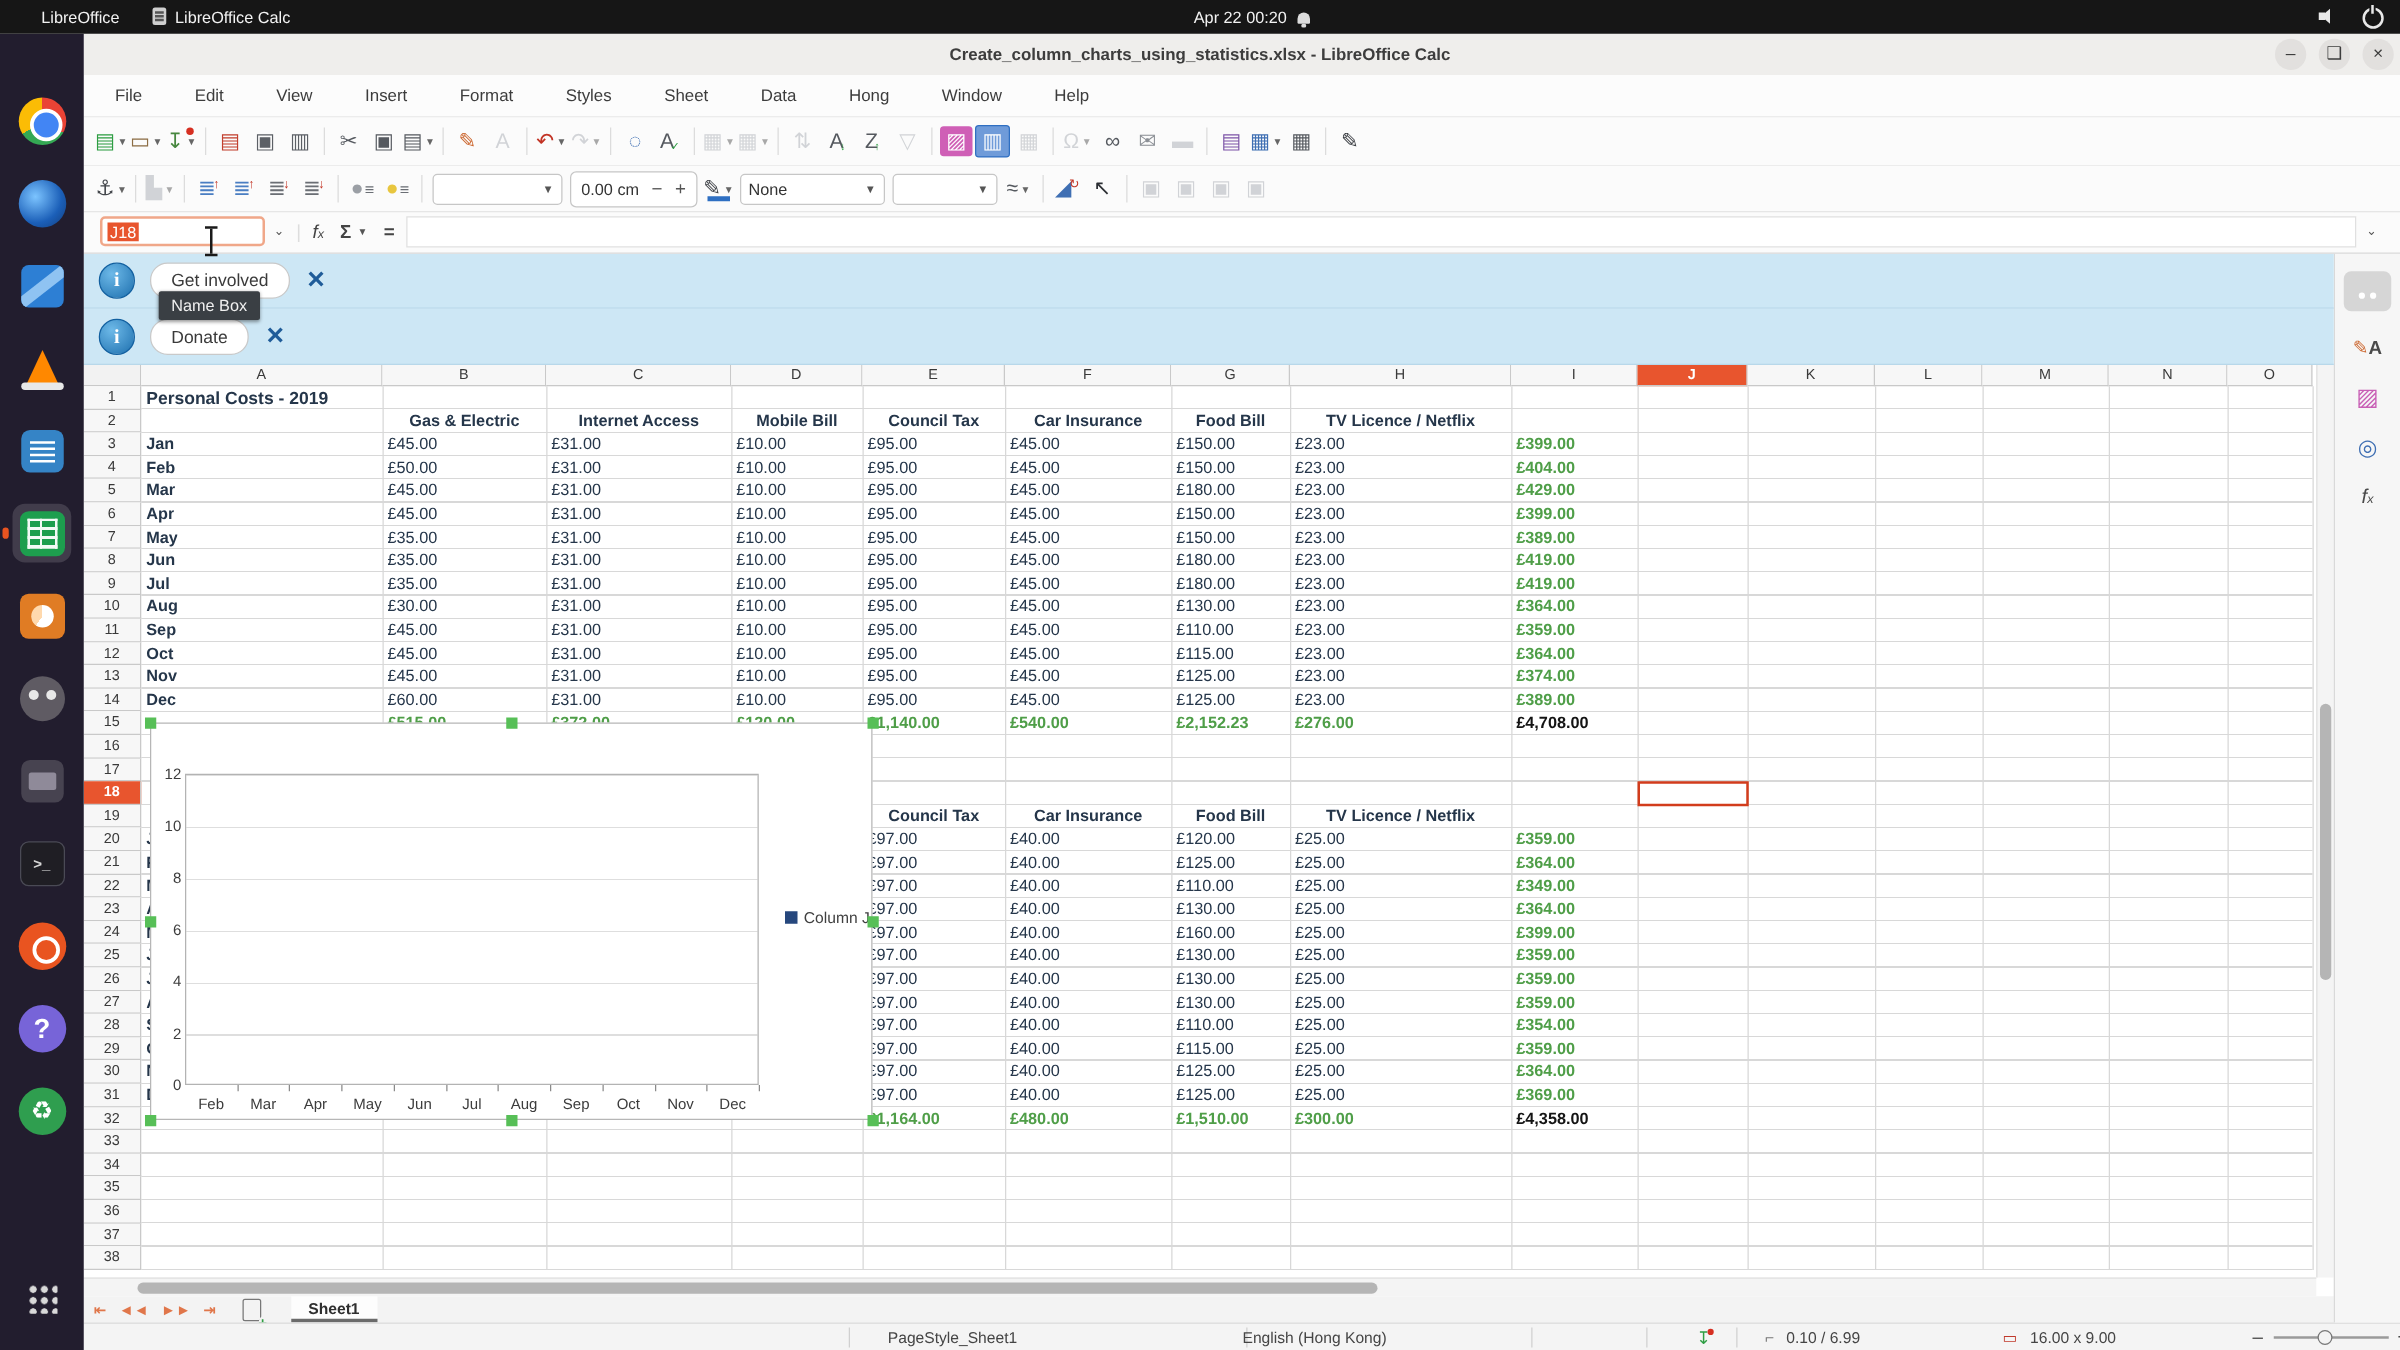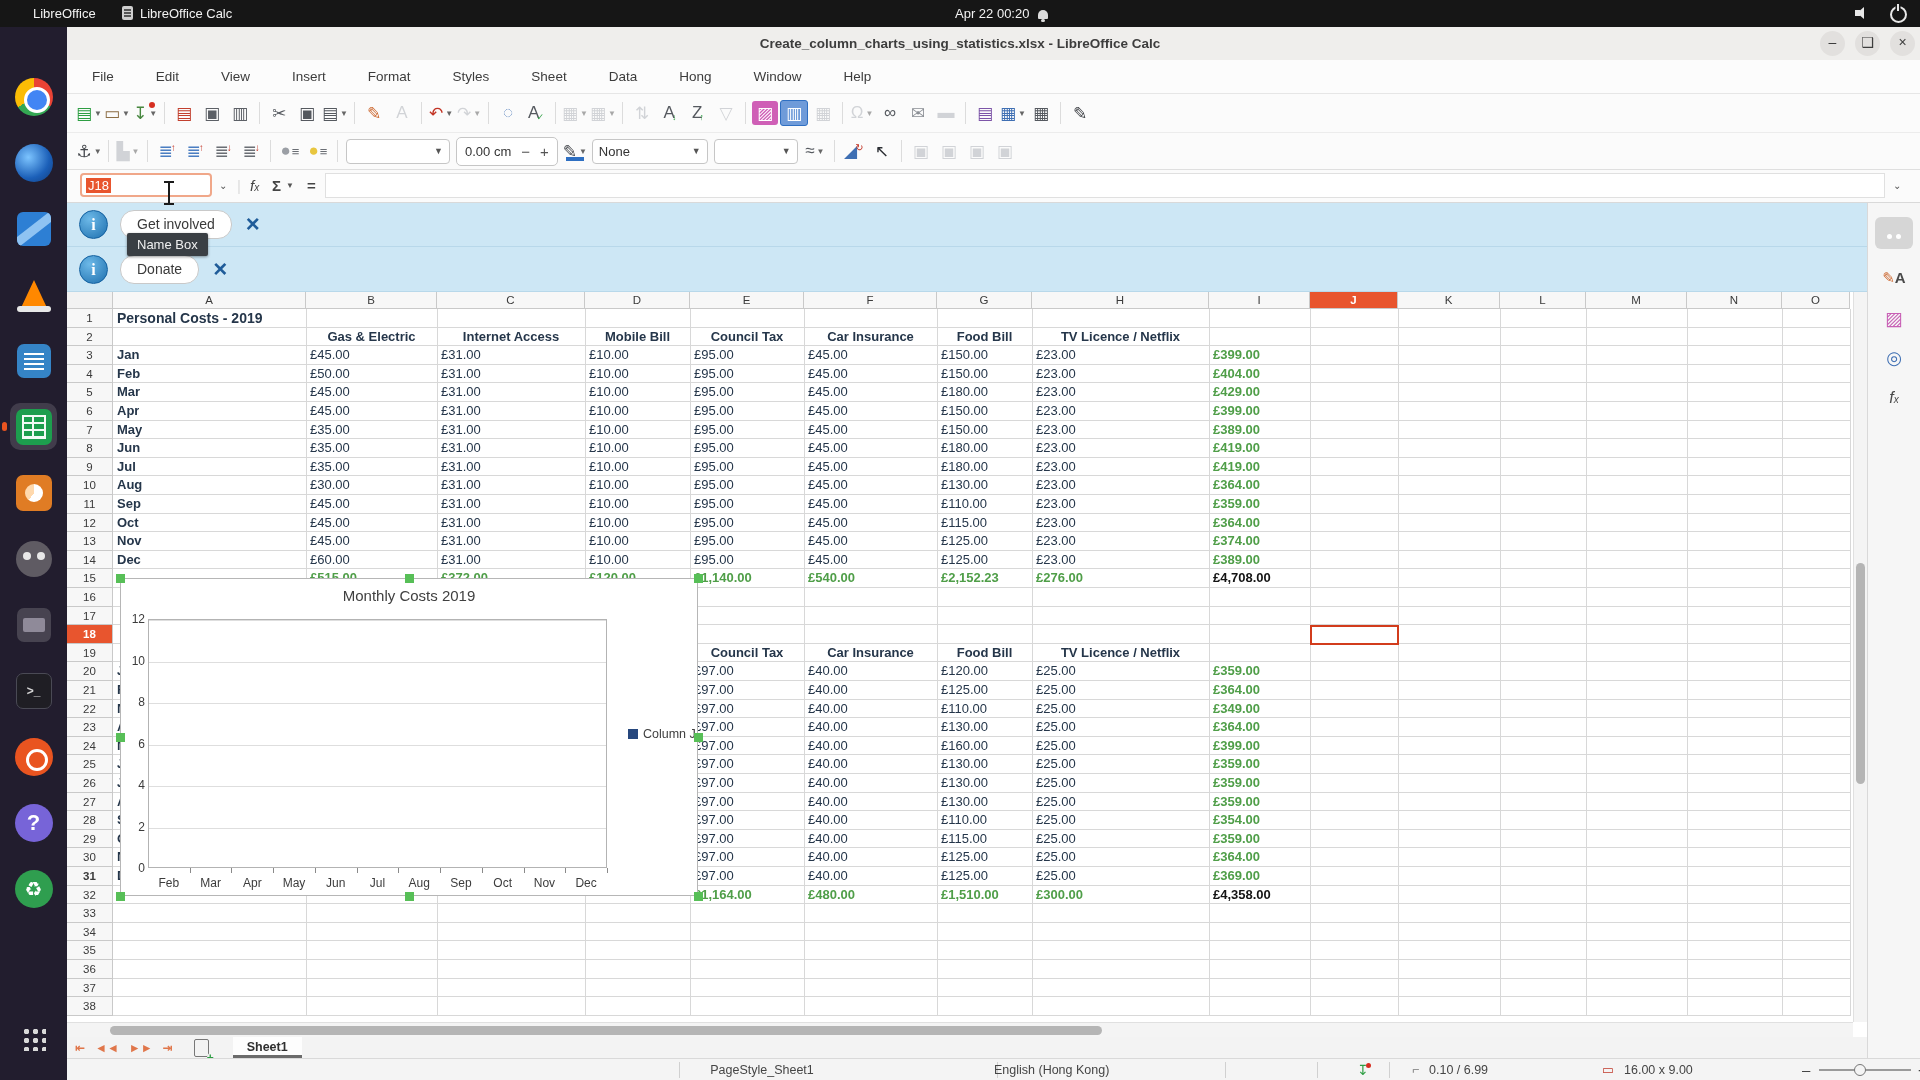--- a/index.html
+++ b/index.html
@@ -487,21 +487,21 @@
     <div class="rowhead" style="left: 0px; top: 389px; width: 46px; height: 18.6px; line-height: 18.6px;">21</div>
     <div class="rowhead" style="left: 0px; top: 407.6px; width: 46px; height: 18.6px; line-height: 18.6px;">22</div>
     <div class="rowhead" style="left: 0px; top: 426.2px; width: 46px; height: 18.6px; line-height: 18.6px;">23</div>
     <div class="rowhead" style="left: 0px; top: 444.8px; width: 46px; height: 18.6px; line-height: 18.6px;">24</div>
     <div class="rowhead" style="left: 0px; top: 463.4px; width: 46px; height: 18.6px; line-height: 18.6px;">25</div>
     <div class="rowhead" style="left: 0px; top: 482px; width: 46px; height: 18.6px; line-height: 18.6px;">26</div>
     <div class="rowhead" style="left: 0px; top: 500.6px; width: 46px; height: 18.6px; line-height: 18.6px;">27</div>
     <div class="rowhead" style="left: 0px; top: 519.2px; width: 46px; height: 18.6px; line-height: 18.6px;">28</div>
     <div class="rowhead" style="left: 0px; top: 537.8px; width: 46px; height: 18.6px; line-height: 18.6px;">29</div>
     <div class="rowhead" style="left: 0px; top: 556.4px; width: 46px; height: 18.6px; line-height: 18.6px;">30</div>
-    <div class="rowhead" style="left: 0px; top: 575px; width: 46px; height: 18.6px; line-height: 18.6px; font-weight: bold;">31</div>
+    <div class="rowhead" style="left: 0px; top: 575px; width: 46px; height: 18.6px; line-height: 18.6px;">31</div>
     <div class="rowhead" style="left: 0px; top: 593.6px; width: 46px; height: 18.6px; line-height: 18.6px;">32</div>
     <div class="rowhead" style="left: 0px; top: 612.2px; width: 46px; height: 18.6px; line-height: 18.6px;">33</div>
     <div class="rowhead" style="left: 0px; top: 630.8px; width: 46px; height: 18.6px; line-height: 18.6px;">34</div>
     <div class="rowhead" style="left: 0px; top: 649.4px; width: 46px; height: 18.6px; line-height: 18.6px;">35</div>
     <div class="rowhead" style="left: 0px; top: 668px; width: 46px; height: 18.6px; line-height: 18.6px;">36</div>
     <div class="rowhead" style="left: 0px; top: 686.6px; width: 46px; height: 18.6px; line-height: 18.6px;">37</div>
     <div class="rowhead" style="left: 0px; top: 705.2px; width: 46px; height: 18.6px; line-height: 18.6px;">38</div>
     <div id="gridbody" style="position: absolute; left: 46px; top: 17px; width: 1737px; height: 706.8px;"></div>
     <div class="vline" style="left: 239px; height: 706.8px;"></div>
     <div class="vline" style="left: 370px; height: 706.8px;"></div>
@@ -717,21 +717,20 @@
     <div class="cell " style="left: 741px; max-width: 193px; top: 575px; height: 18.6px; line-height: 18.6px;">£40.00</div>
     <div class="cell " style="left: 874px; max-width: 155px; top: 575px; height: 18.6px; line-height: 18.6px;">£125.00</div>
     <div class="cell " style="left: 969px; max-width: 237px; top: 575px; height: 18.6px; line-height: 18.6px;">£25.00</div>
     <div class="cell green" style="left: 1146px; max-width: 161px; top: 575px; height: 18.6px; line-height: 18.6px;">£369.00</div>
     <div class="cell green" style="left: 627px; max-width: 174px; top: 593.6px; height: 18.6px; line-height: 18.6px;">£1,164.00</div>
     <div class="cell green" style="left: 741px; max-width: 193px; top: 593.6px; height: 18.6px; line-height: 18.6px;">£480.00</div>
     <div class="cell green" style="left: 874px; max-width: 155px; top: 593.6px; height: 18.6px; line-height: 18.6px;">£1,510.00</div>
     <div class="cell green" style="left: 969px; max-width: 237px; top: 593.6px; height: 18.6px; line-height: 18.6px;">£300.00</div>
     <div class="cell total" style="left: 1146px; max-width: 161px; top: 593.6px; height: 18.6px; line-height: 18.6px;">£4,358.00</div>
     <div id="chart" style="position: absolute; left: 53px; top: 286px; width: 578px; height: 318px;">
-      <div style="position: absolute; top: 8px; width: 100%; text-align: center; font-size: 15px; color: rgb(64, 64, 64);">Monthly Costs 2019</div>
       <div id="plot" style="position: absolute; left: 27px; top: 40px; width: 459px; height: 249px;"></div>
       <div class="ylab" style="left: 0px; top: 33px;">12</div>
       <div class="ylab" style="left: 0px; top: 74.5px;">10</div>
       <div class="ylab" style="left: 0px; top: 116px;">8</div>
       <div class="ylab" style="left: 0px; top: 157.5px;">6</div>
       <div class="ylab" style="left: 0px; top: 199px;">4</div>
       <div class="ylab" style="left: 0px; top: 240.5px;">2</div>
       <div class="ylab" style="left: 0px; top: 282px;">0</div>
       <div class="xlab" style="left: 26.8636px; top: 297px;">Feb</div>
       <div class="xtick" style="left: 68.7273px; top: 289px;"></div>

